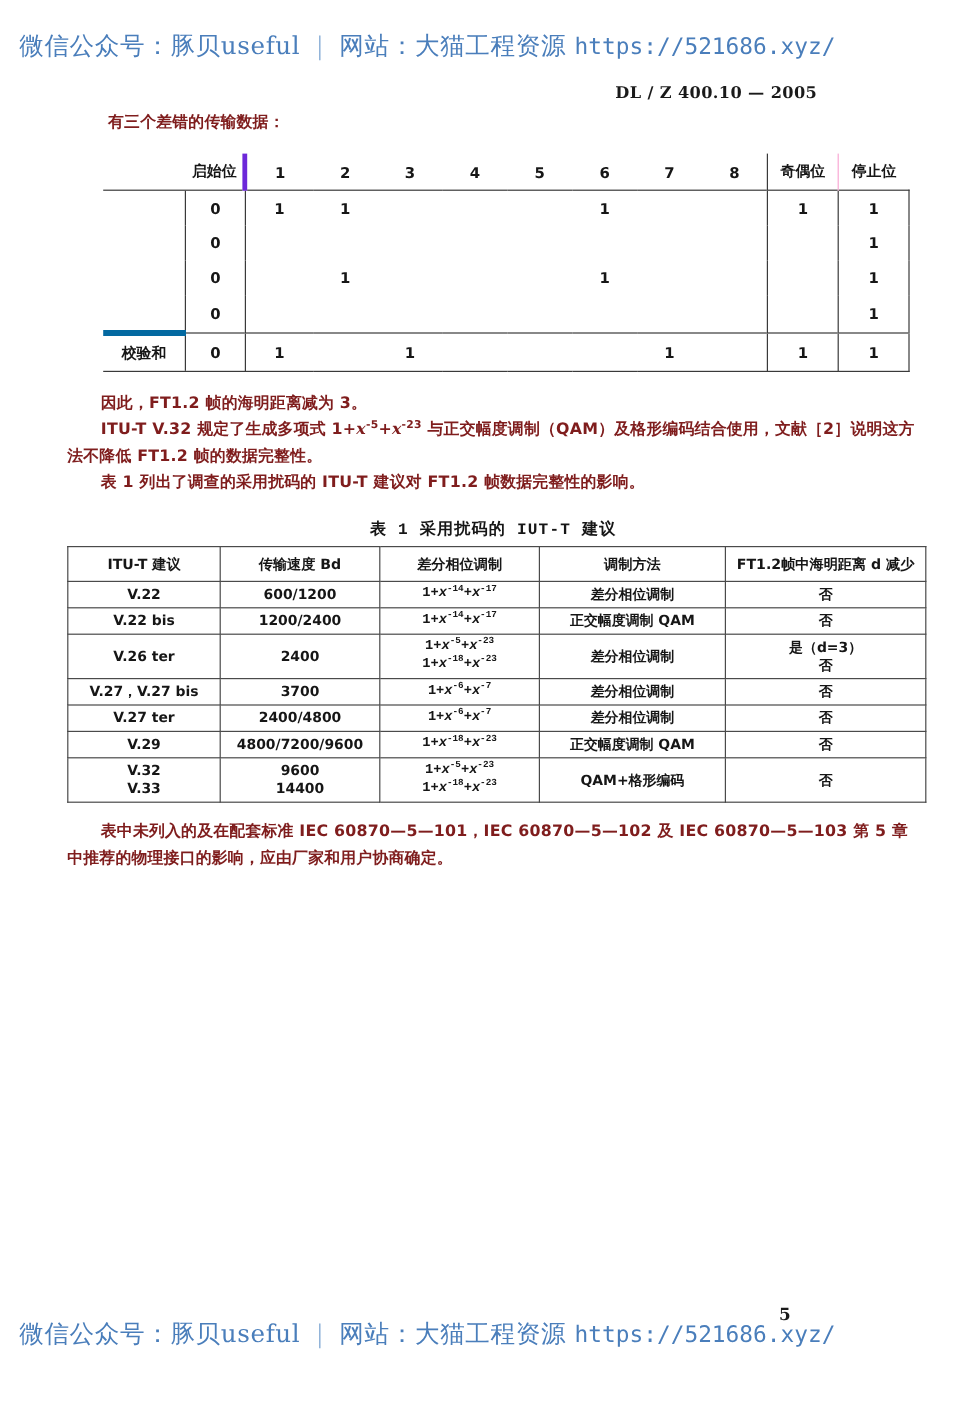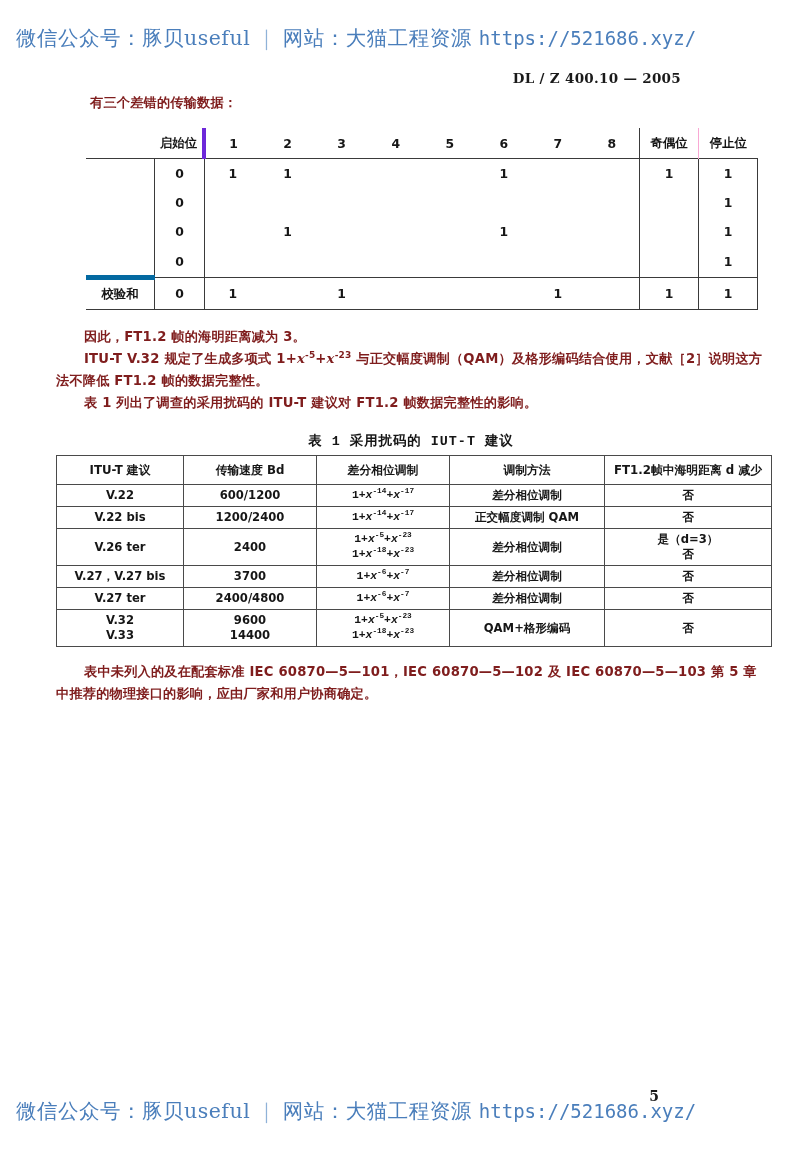--- a/index.html
+++ b/index.html
@@ -356,20 +356,29 @@
         <tr>
           <td>V.27 ter</td>
           <td>2400/4800</td>
           <td class="poly">
             <span class="stack"><span>1+</span><span class="v">x</span><sup>-6</sup><span>+</span><span class="v">x</span><sup>-7</sup></span>
           </td>
           <td>差分相位调制</td>
           <td>否</td>
         </tr>
 
+        <tr>
+          <td>V.29</td>
+          <td>4800/7200/9600</td>
+          <td class="poly">
+            <span class="stack"><span>1+</span><span class="v">x</span><sup>-18</sup><span>+</span><span class="v">x</span><sup>-23</sup></span>
+          </td>
+          <td>正交幅度调制 QAM</td>
+          <td>否</td>
+        </tr>
 
         <tr>
           <td>
             <span class="stack">V.32</span>
             <span class="stack">V.33</span>
           </td>
           <td>
             <span class="stack">9600</span>
             <span class="stack">14400</span>
           </td>

